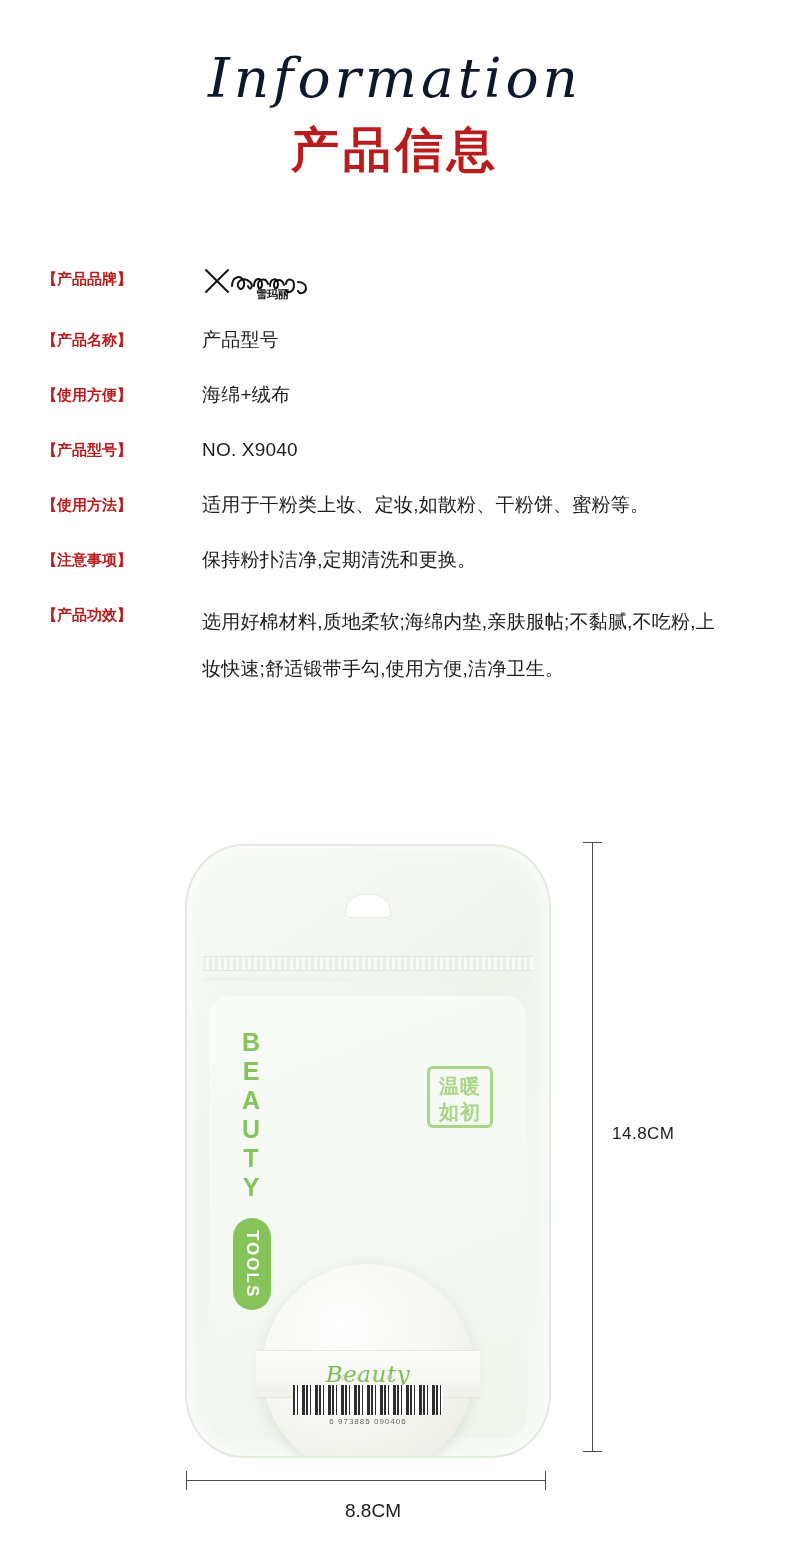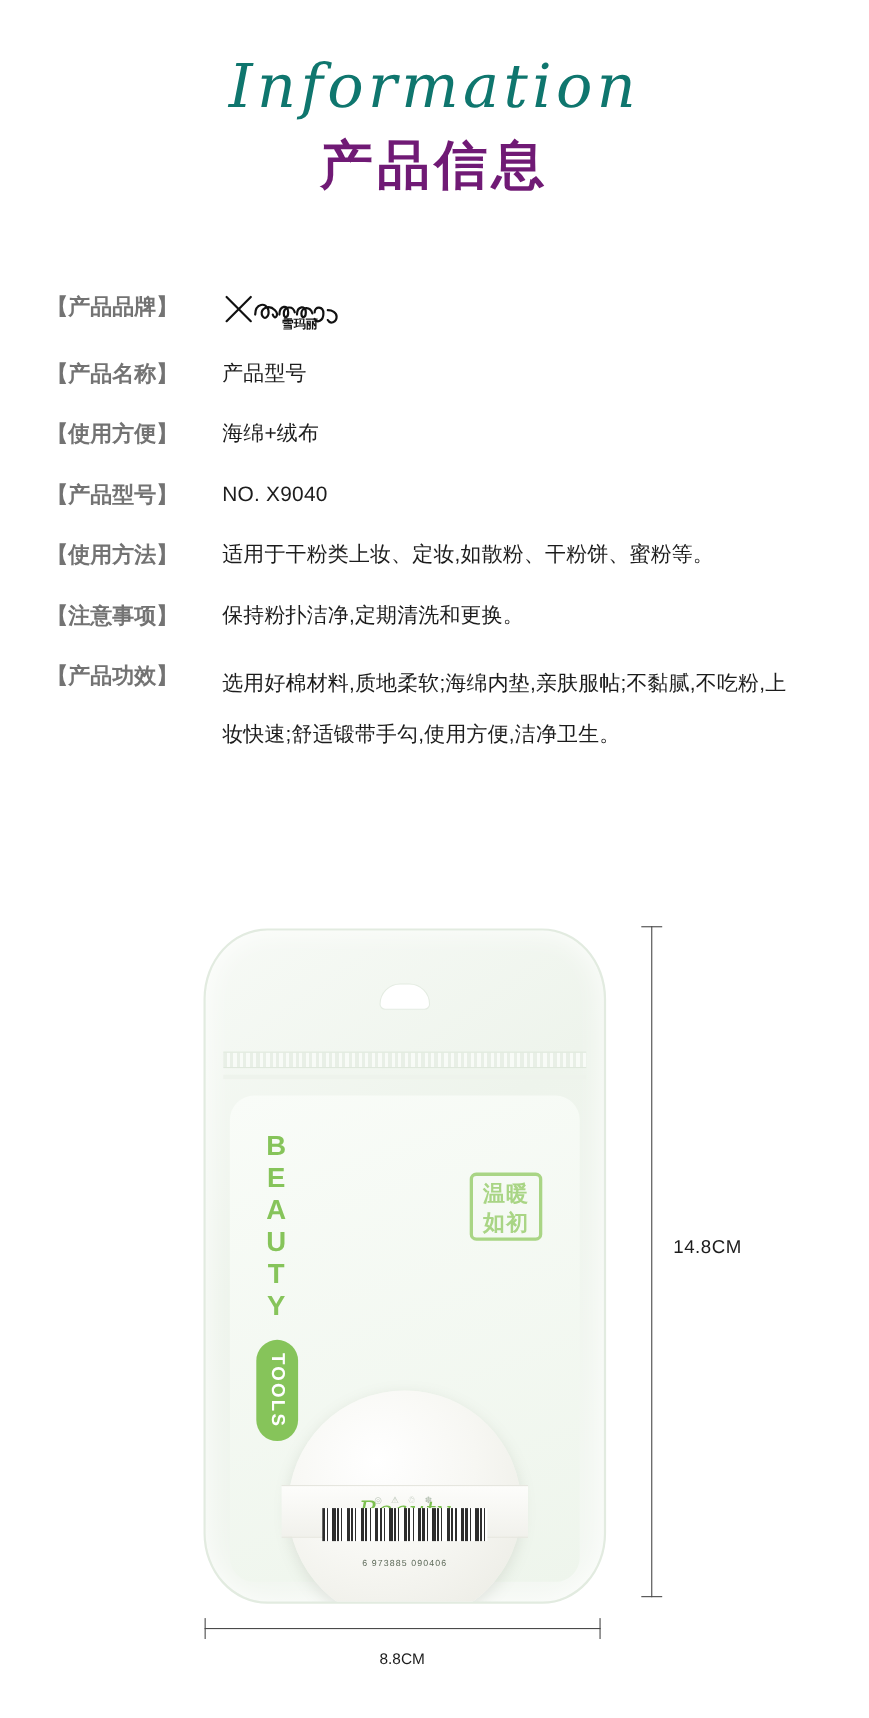--- a/index.html
+++ b/index.html
@@ -27,54 +27,54 @@
   .script-title {
     position: absolute;
     top: 46px;
     left: 0;
     width: 790px;
     text-align: center;
     font-family: "DejaVu Serif", "Liberation Serif", serif;
     font-style: italic;
     font-size: 55px;
     letter-spacing: 4px;
-    color: #0f766e;
+    color: #0f172a;
     font-weight: 400;
   }
   .main-title {
     position: absolute;
     top: 118px;
     left: 0;
     width: 790px;
     text-align: center;
     font-size: 48px;
     font-weight: bold;
     letter-spacing: 4px;
-    color: #701a75;
+    color: #b91c1c;
   }
 
   
   .info-block {
     position: absolute;
     top: 262px;
     left: 42px;
     width: 710px;
   }
   .info-row {
     display: flex;
     align-items: flex-start;
     margin-bottom: 21px;
     min-height: 34px;
   }
   .info-label {
     width: 152px;
     flex: 0 0 152px;
-    font-size: 20px;
+    font-size: 15px;
     font-weight: bold;
-    color: #737373;
+    color: #b91c1c;
     line-height: 34px;
     letter-spacing: 0px;
   }
   .info-value {
     font-size: 19px;
     color: #1c1c1c;
     line-height: 34px;
     letter-spacing: 0.2px;
     padding-left: 8px;
   }
@@ -261,21 +261,21 @@
     background: repeating-linear-gradient(90deg,
       #2e2e2e 0 2px, #ffffff 2px 4px, #2e2e2e 4px 5px, #ffffff 5px 9px,
       #2e2e2e 9px 12px, #ffffff 12px 13px);
     margin: 0 auto;
     width: 150px;
   }
   .barcode-num {
     font-size: 8px;
     color: #5d6a59;
     letter-spacing: 1px;
-    margin-top: 16px;
+    margin-top: 2px;
   }
 
   
   .dim-v {
     position: absolute;
     left: 592px;
     top: 10px;
     width: 1px;
     height: 610px;
     background: #4a4a4a;
@@ -314,21 +314,21 @@
     width: 1px;
     height: 19px;
     background: #4a4a4a;
   }
   .dim-h::before { left: 0; }
   .dim-h::after { right: 0; }
   .dim-h-label-inner {
     position: absolute;
     left: 345px;
     top: 668px;
-    font-size: 14px;
+    font-size: 19px;
     color: #1c1c1c;
   }
 </style>
 </head>
 <body>
 
 <div class="header">
   <div class="script-title">Information</div>
   <div class="main-title">产品信息</div>
 </div>

